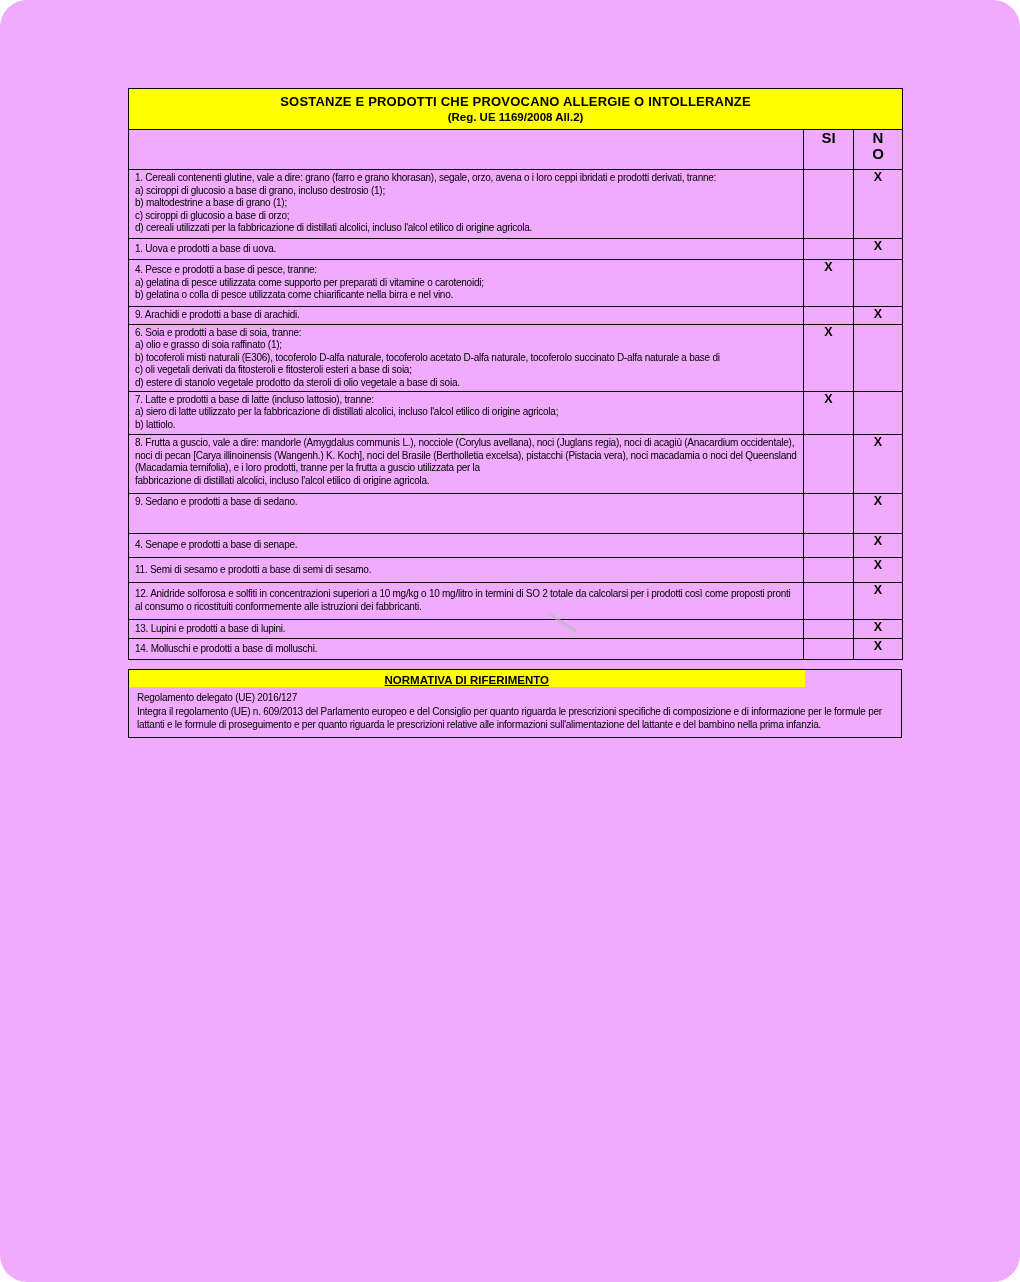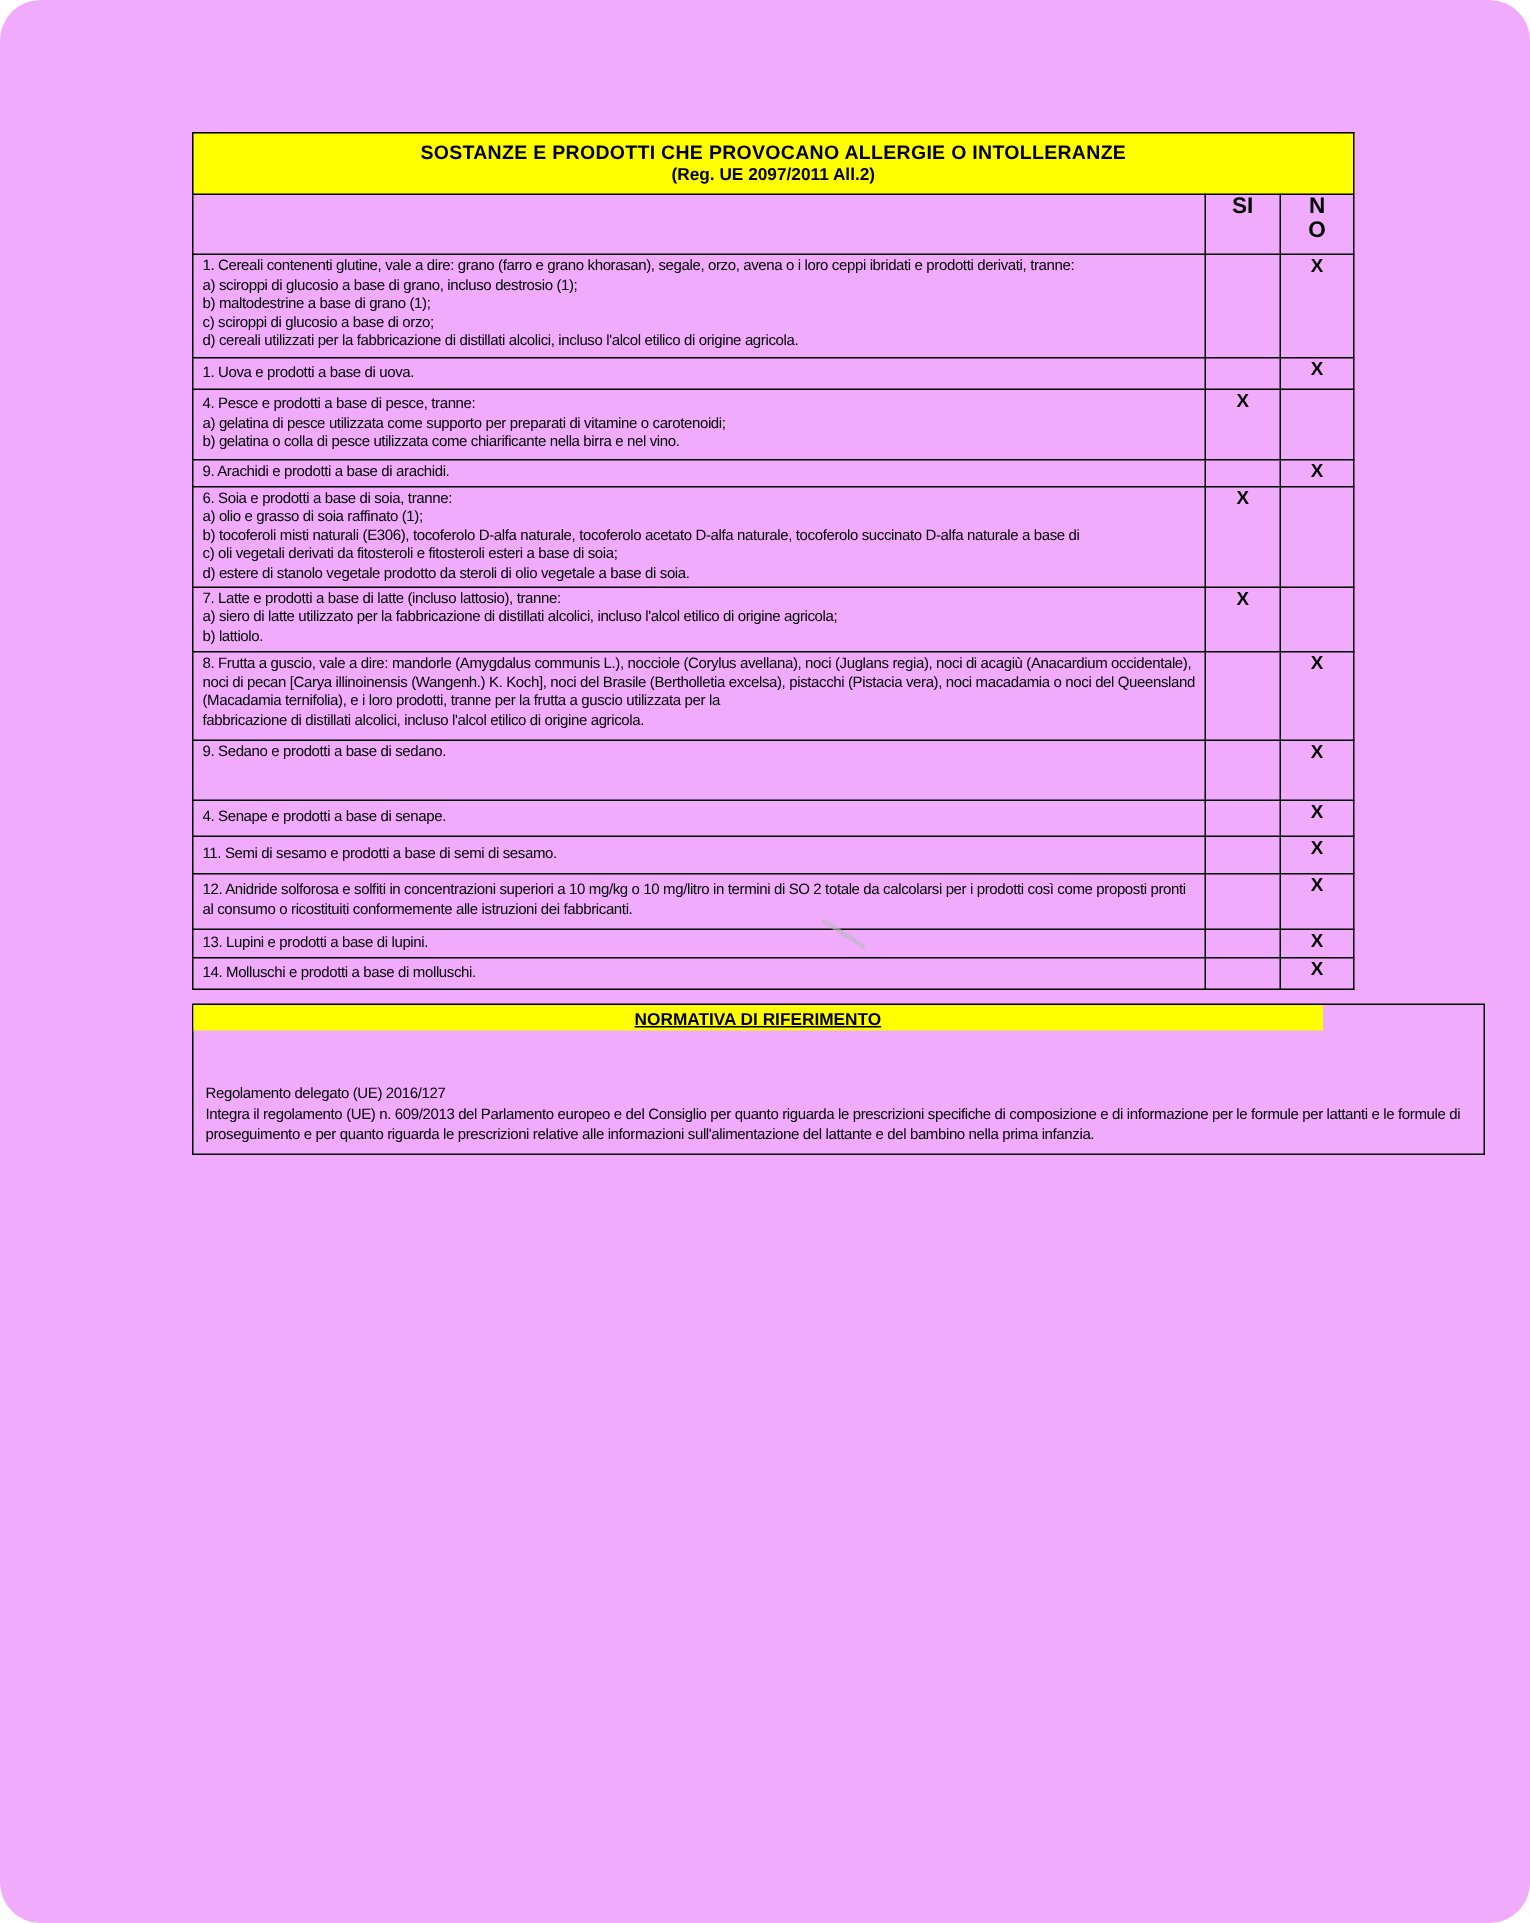--- a/index.html
+++ b/index.html
@@ -57,35 +57,34 @@
 
   .footnote {
     font-size: 10px; line-height: 13px; letter-spacing: -0.25px;
     padding: 3px 2px 0 2px;
     width: 774px;
   }
 
   .normativa {
     margin-top: 9px;
     border: 1.5px solid #000;
-    width: 862px;
+    width: 774px;
   }
   .norm-band {
     width: 87.5%;
     height: 17px;
     text-align: center;
   }
   .norm-title {
     font-weight: bold; font-size: 11.5px; text-decoration: underline;
     line-height: 16px;
   }
   .norm-body {
     font-size: 10px; line-height: 13px; letter-spacing: -0.25px;
     padding: 4px 8px 6px 8px;
-    margin-top: 32px;
   }
   .norm-reg { margin-bottom: 1px; }
 
   .scan-artifact {
     position: absolute;
     left: 549px; top: 612px;
     width: 34px; height: 3px;
     background: #b9b9bf;
     opacity: 0.65;
     transform: rotate(33deg);
@@ -102,21 +101,21 @@
     <table class="doc-table">
       <colgroup>
           <col class="c-text">
           <col class="c-si">
           <col class="c-no">
         </colgroup>
       <thead>
         <tr>
           <td class="title-cell" colspan="3" style="background-color: rgb(255, 255, 0);">
             <div class="title-main">SOSTANZE E PRODOTTI CHE PROVOCANO ALLERGIE O INTOLLERANZE</div>
-            <div class="title-sub">(Reg. UE 2097/2011 All.2)</div>
+            <div class="title-sub">(Reg. UE 1169/2008 All.2)</div>
           </td>
         </tr>
         <tr>
           <td class="head-empty"></td>
           <td class="colhead">SI</td>
           <td class="colhead">N
 O</td>
         </tr>
       </thead>
       <tbody>

